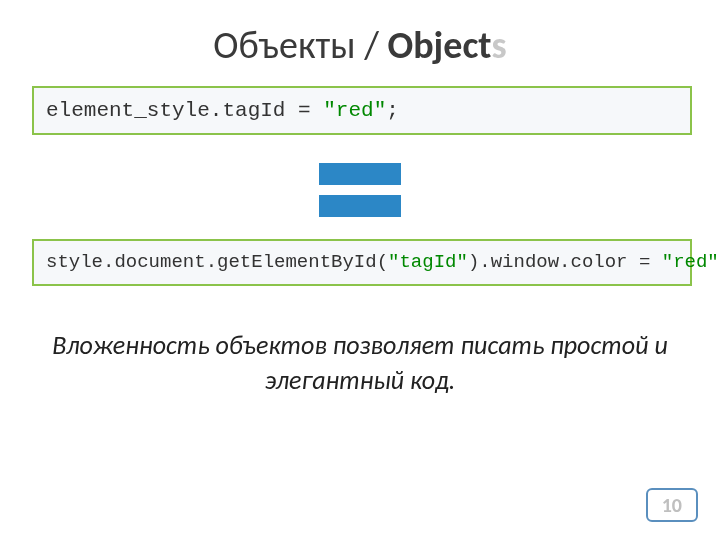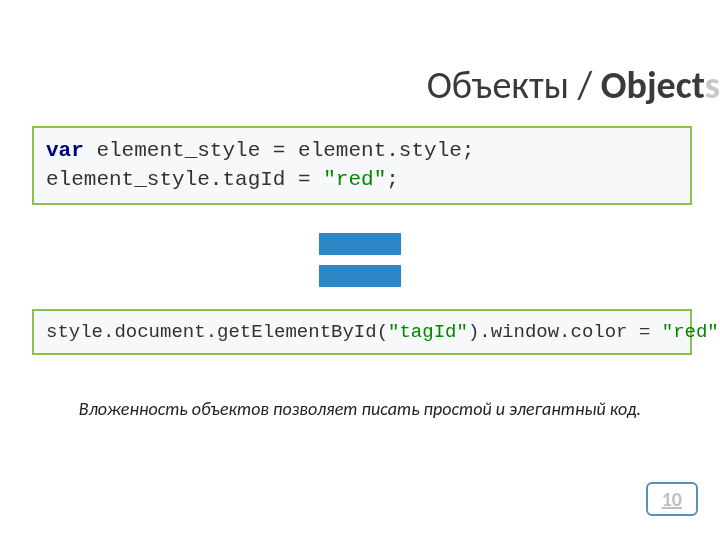--- a/index.html
+++ b/index.html
@@ -9,26 +9,25 @@
     }
     body {
       width: 720px;
       height: 540px;
       background: #ffffff;
       font-family: Calibri, Arial, sans-serif;
       position: relative;
       overflow: hidden;
     }
     .title {
-      text-align: right;
+      text-align: center;
       padding-top: 22px;
       font-size: 38px;
       color: #3a3a3a;
       font-weight: 400;
-      margin-top: 40px;
     }
     .title .bold {
       font-weight: 700;
     }
     .title .faded {
       color: #c8c8c8;
       font-weight: 700;
     }
     .code-block {
       margin: 18px 28px 0 32px;
@@ -61,47 +60,45 @@
     }
     .equals-bar {
       width: 82px;
       height: 22px;
       background: #2c87c6;
     }
     .footer-text {
       margin-top: 42px;
       text-align: center;
       font-style: italic;
-      font-size: 18px;
+      font-size: 26px;
       color: #222;
       padding: 0 40px;
       line-height: 1.35;
     }
     .page-badge {
       position: absolute;
       right: 22px;
-      bottom: 24px;
+      bottom: 18px;
       border: 2px solid #5a8fbe;
       border-radius: 6px;
       padding: 3px 14px;
       font-size: 20px;
       font-weight: 700;
       color: #bfbfbf;
-      text-decoration: underline;
     }
   </style>
 </head>
 <body>
 
 <h1 class="title">
   <span>Объекты / </span><span class="bold">Object</span><span class="faded">s</span>
 </h1>
 
 <div class="code-block">
-  <div class="code-line"><span class="kw-dark">var</span><span class="ident"> element_style = element.style;</span></div>
   <div class="code-line"><span class="ident">element_style.tagId = </span><span class="str">"red"</span><span class="ident">;</span></div>
 </div>
 
 <div class="equals-container">
   <div class="equals-bar"></div>
   <div class="equals-bar"></div>
 </div>
 
 <div class="code-block small">
   <div class="code-line sm"><span class="ident">style.document.getElementById(</span><span class="str">"tagId"</span><span class="ident">).window.color = </span><span class="str">"red"</span><span class="ident">;</span></div>

